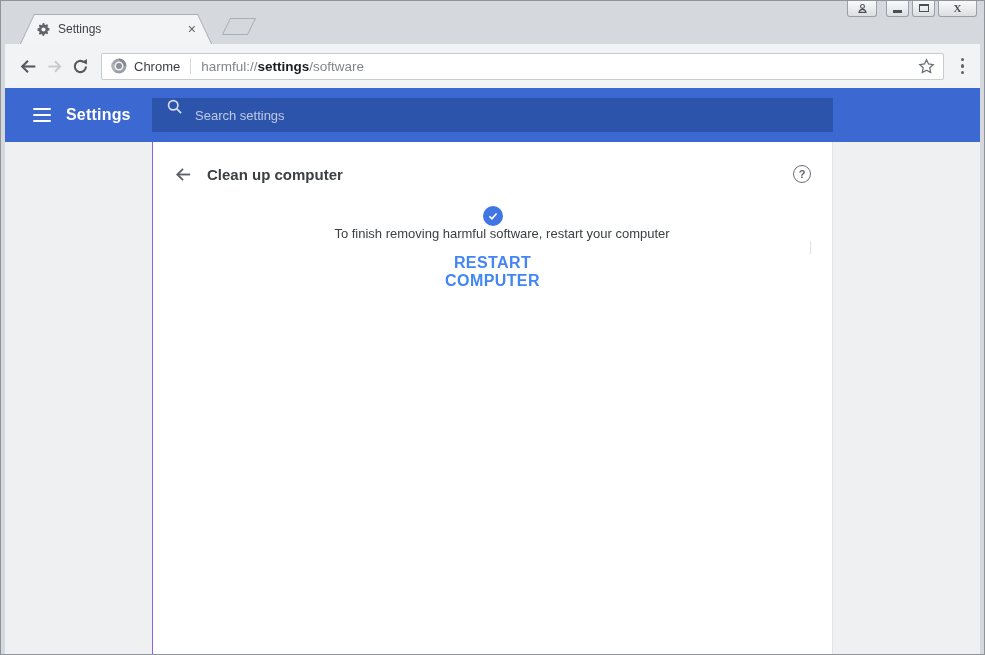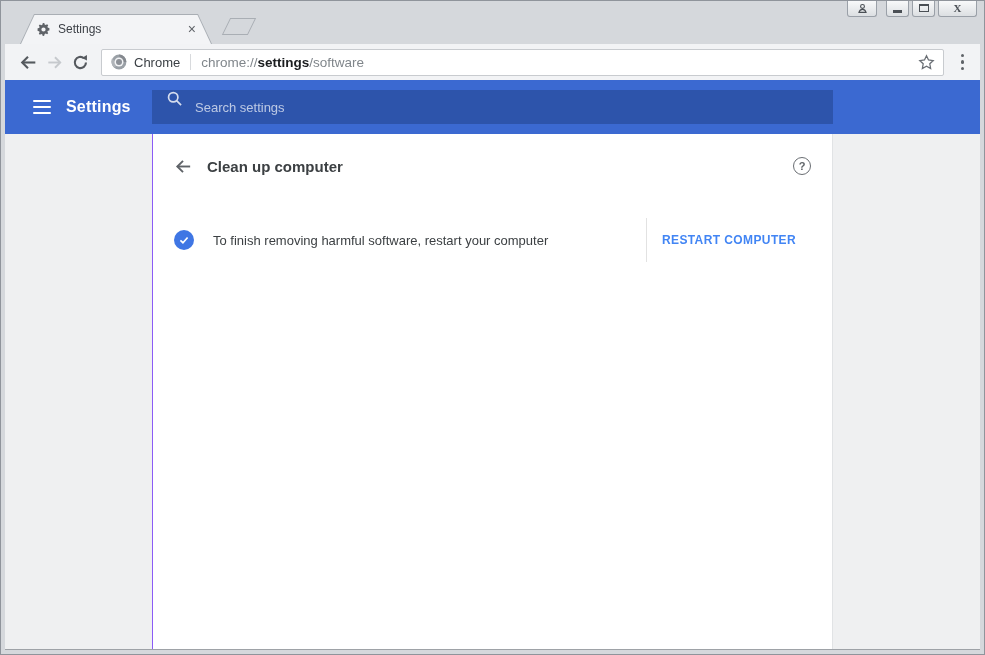--- a/index.html
+++ b/index.html
@@ -33,21 +33,21 @@
     display:flex; align-items:center; justify-content:center; color:#4A4F55; }
   .profile-btn { width:30px; margin-right:9px; }
   .min-btn { width:23px; }
   .max-btn { width:23px; margin-left:3px; }
   .close-btn { width:39px; margin-left:3px; font-family:"Liberation Serif",serif;
     font-weight:bold; font-size:11px; }
   .min-glyph { width:9px; height:3px; background:#4A4F55; margin-top:7px; }
   .max-glyph { width:10px; height:8px; border:1px solid #4A4F55; border-top:2px solid #4A4F55; }
 
   
-  .toolbar { height:36px; background:#F2F3F5; display:flex; align-items:center;
+  .toolbar { height:44px; background:#F2F3F5; display:flex; align-items:center;
     padding:0 12px 0 10px; }
   .nav-btn { width:26px; display:flex; justify-content:center; align-items:center; }
   .omnibox { flex:1; height:27px; margin-left:8px; background:#fff;
     border:1px solid #C8CBCF; border-radius:2px; display:flex; align-items:center;
     padding:0 8px 0 9px; }
   .site-label { font-size:13px; color:#3A3F44; margin-left:7px; }
   .omni-sep { width:1px; height:16px; background:#D8DADD; margin:0 10px; }
   .url { font-size:13.5px; color:#80868B; white-space:nowrap; }
   .url .host { color:#1B1D1F; font-weight:600; }
   .omni-spacer { flex:1; }
@@ -74,27 +74,27 @@
   .content { position:relative; height:516px; background:#EFF0F1;
     border-bottom:1px solid #9EA2A7; }
   .card { position:absolute; left:147px; top:0; width:681px; height:100%;
     background:#fff; border-left:1px solid #8b5cf6; border-right:1px solid #E1E3E5; }
   .card-header { height:64px; display:flex; align-items:center; padding:0 21px; }
   .page-title { font-size:15px; font-weight:600; color:#3C4043; margin-left:14px; }
   .help-btn { margin-left:auto; width:18px; height:18px; border:1.5px solid #6A6E73;
     border-radius:50%; display:flex; align-items:center; justify-content:center;
     font-size:11px; font-weight:bold; color:#5F6468; }
 
-  .restart-row { height:84px; display:flex; align-items:center; padding:0 21px; }
+  .restart-row { height:84px; display:flex; align-items:center; padding:0 21px;flex-direction:column; }
   .check-circle { width:20px; height:20px; border-radius:50%;
     background:var(--check-blue,#3F76E4); display:flex; align-items:center;
     justify-content:center; flex:0 0 auto; }
   .restart-msg { font-size:13px; color:#3C4043; margin-left:19px; }
   .row-sep { width:1px; height:44px; background:#E2E2E2; margin-left:auto; }
-  .restart-btn { width:164px; text-align:center; font-size:12px; font-weight:600;
+  .restart-btn { width:164px; text-align:center; font-size:16px; font-weight:600;
     color:var(--accent-blue,#4285F4); letter-spacing:.4px; background:none; border:none;
     font-family:inherit; cursor:pointer; }
 
   svg { display:block; }
 </style>
 </head>
 <body>
 
 <div class="window">
 
@@ -161,21 +161,21 @@
         <svg width="16" height="16" viewBox="0 0 16 16">
           <circle cx="8" cy="8" r="7.4" fill="#9AA0A6"></circle>
           <path d="M8 .6 A7.4 7.4 0 0 1 15.4 8 L10 8 Z" fill="#85898F"></path>
           <path d="M1.1 4.3 L6.2 10.2 L3.6 13.7 A7.4 7.4 0 0 1 1.1 4.3 Z" fill="#B0B4B9"></path>
           <circle cx="8" cy="8" r="4.5" fill="#F2F3F5"></circle>
           <circle cx="8" cy="8" r="3" fill="#8D9197"></circle>
         </svg>
       </span>
       <span class="site-label">Chrome</span>
       <span class="omni-sep"></span>
-      <span class="url"><span>chrome://</span><span class="host">settings</span><span>/software</span></span>
+      <span class="url"><span>harmful://</span><span class="host">settings</span><span>/software</span></span>
       <span class="omni-spacer"></span>
       <span>
         <svg width="17" height="17" viewBox="0 0 16 16">
           <path d="M8 1.6 L9.9 5.6 L14.3 6.2 L11.1 9.2 L11.9 13.6 L8 11.5 L4.1 13.6 L4.9 9.2 L1.7 6.2 L6.1 5.6 Z" fill="none" stroke="#6A6F75" stroke-width="1.2"></path>
         </svg>
       </span>
     </div>
 
     <div class="menu-dots">
       <i></i>

